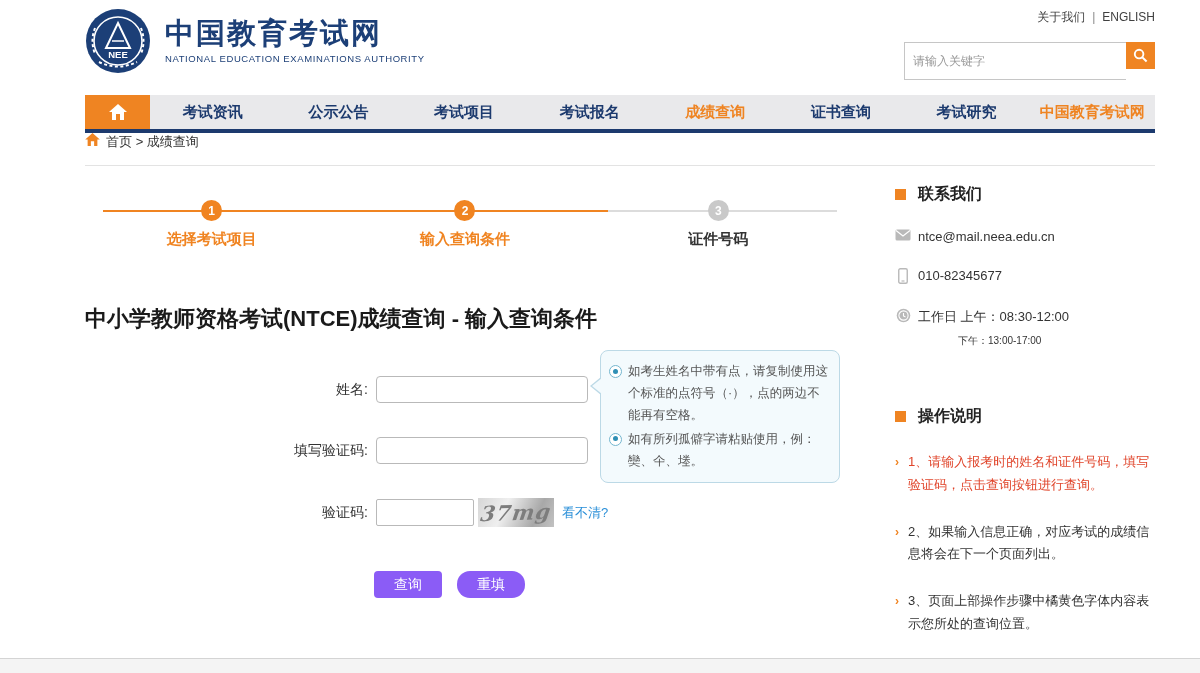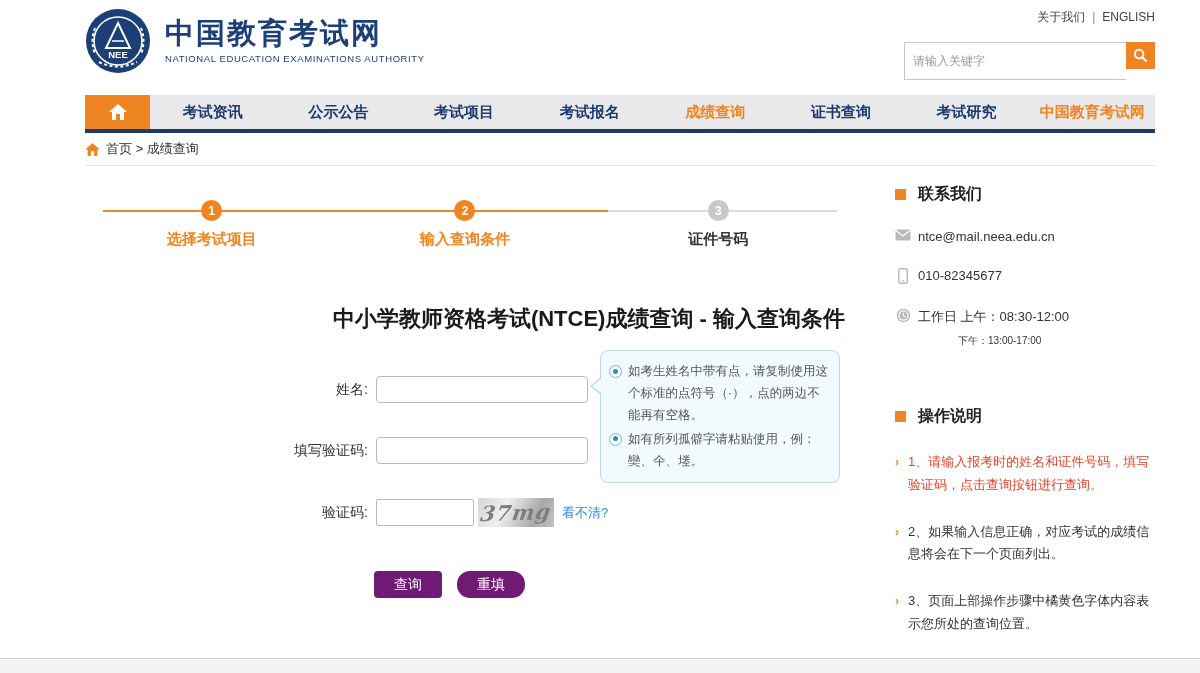--- a/index.html
+++ b/index.html
@@ -23,54 +23,54 @@
   .search-btn { width:29px; height:27px; background:#ef8422; border:none; cursor:pointer; display:flex; align-items:center; justify-content:center; }
 
   
   .nav-wrap { }
   .nav { display:flex; align-items:stretch; height:38px; background:#e9e9eb; border-bottom:4px solid #1c3a6e; }
   .nav-home { width:65px; background:#ef8422; display:flex; align-items:center; justify-content:center; cursor:pointer; }
   .nav-item { flex:1; display:flex; align-items:center; justify-content:center; font-size:15px; font-weight:bold; color:#1c3a6e; text-decoration:none; cursor:pointer; }
   .nav-item.hl { color:#ef8422; }
 
   
-  .breadcrumb { height:33px; display:flex; align-items:center; font-size:13px; color:#333; border-bottom:1px solid #e3e3e3; }
+  .breadcrumb { height:33px; display:flex; font-size:13px; color:#333; border-bottom:1px solid #e3e3e3; }
   .breadcrumb .crumb-text { margin-left:6px; }
   .breadcrumb a { color:#333; text-decoration:none; cursor:pointer; }
 
   
   .content { display:flex; }
   .main-left { width:760px; position:relative; }
   .sidebar { width:260px; margin-left:50px; padding-top:18px; }
 
   
   .steps { position:relative; margin-top:34px; height:58px; }
   .steps-line-gray { position:absolute; left:18px; right:8px; top:10px; height:2px; background:#dcdcdc; }
   .steps-line-orange { position:absolute; left:18px; top:10px; width:505px; height:2px; background:#f08421; }
   .steps-row { position:relative; display:flex; }
   .step { flex:1; display:flex; flex-direction:column; align-items:center; }
   .step-dot { width:21px; height:21px; border-radius:50%; background:#f08421; color:#fff; font-size:12px; font-weight:bold; display:flex; align-items:center; justify-content:center; }
   .step.pending .step-dot { background:#c9c9c9; }
   .step-label { margin-top:9px; font-size:15px; font-weight:bold; color:#f08421; }
   .step.pending .step-label { color:#333; }
 
   
-  .page-title { margin-top:46px; text-align:right; font-size:22px; font-weight:bold; color:#1a1a1a; }
+  .page-title { margin-top:46px; text-align:left; font-size:22px; font-weight:bold; color:#1a1a1a; }
 
   
   .query-form { position:relative; margin-top:42px; }
   .form-row { display:flex; align-items:center; padding-left:205px; margin-bottom:34px; }
   .form-label { width:78px; text-align:right; font-size:14px; color:#333; margin-right:8px; white-space:nowrap; }
   .text-input { width:212px; height:27px; border:1px solid #b9b9b9; border-radius:4px; padding:0 8px; font-size:13px; outline:none; font-family:inherit; }
   .captcha-input { width:98px; height:27px; border:1px solid #b9b9b9; border-radius:2px; padding:0 8px; font-size:13px; outline:none; font-family:inherit; }
   .captcha-img { width:76px; height:29px; margin-left:4px; background:linear-gradient(115deg,#d6d6d6 0%,#efefef 35%,#a8a8a8 75%,#c2c2c2 100%); display:flex; align-items:center; justify-content:center; cursor:pointer; }
   .captcha-text { font-size:21px; font-weight:bold; font-style:italic; color:#7d7d7d; transform:skewX(-10deg) rotate(-2deg); letter-spacing:1px; font-family:"DejaVu Serif",serif; }
   .captcha-refresh { margin-left:8px; font-size:13px; color:#2a8fd8; text-decoration:none; cursor:pointer; }
   .btn-row { display:flex; padding-left:289px; margin-top:44px; }
-  .btn { width:68px; height:27px; border:none; border-radius:4px; background:#701a75; color:#fff; font-size:14px; cursor:pointer; font-family:inherit; }
+  .btn { width:68px; height:27px; border:none; border-radius:4px; background:#8b5cf6; color:#fff; font-size:14px; cursor:pointer; font-family:inherit; }
   .btn + .btn { margin-left:15px;border-radius:13px; }
 
   
   .tooltip { position:absolute; left:515px; top:-26px; width:240px; background:#f3fafd; border:1px solid #bcd9e6; border-radius:8px; padding:10px 10px 8px 8px; }
   .tooltip:before { content:""; position:absolute; left:-11px; top:26px; width:0; height:0; border-top:9px solid transparent; border-bottom:9px solid transparent; border-right:11px solid #bcd9e6; }
   .tooltip:after { content:""; position:absolute; left:-9px; top:27px; width:0; height:0; border-top:8px solid transparent; border-bottom:8px solid transparent; border-right:10px solid #f3fafd; }
   .tip-item { display:flex; font-size:12.5px; color:#555; line-height:1.75; margin-bottom:2px; }
   .tip-bullet { flex:0 0 13px; height:13px; margin:4px 6px 0 0; border-radius:50%; border:1.5px solid #74b6cf; background:#fff; position:relative; }
   .tip-bullet:after { content:""; position:absolute; left:2.5px; top:2.5px; width:5px; height:5px; border-radius:50%; background:#2f8fb5; }
 

